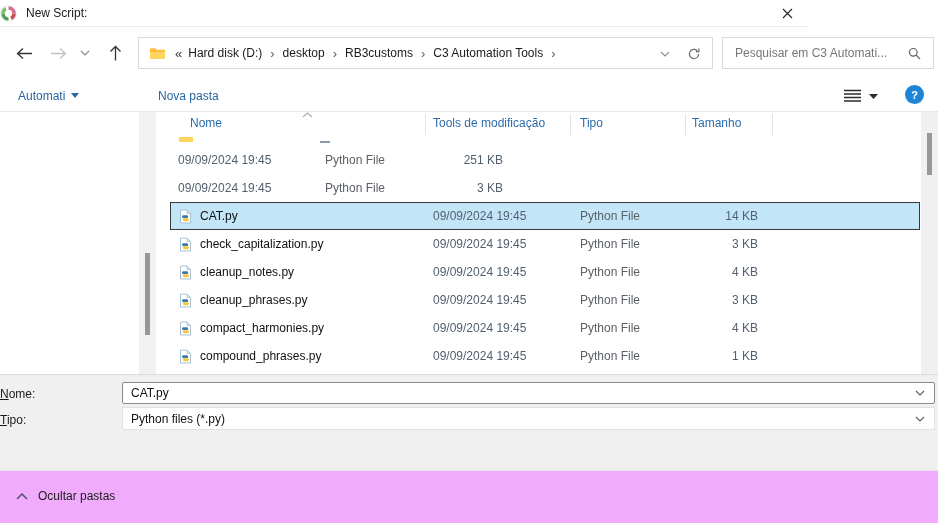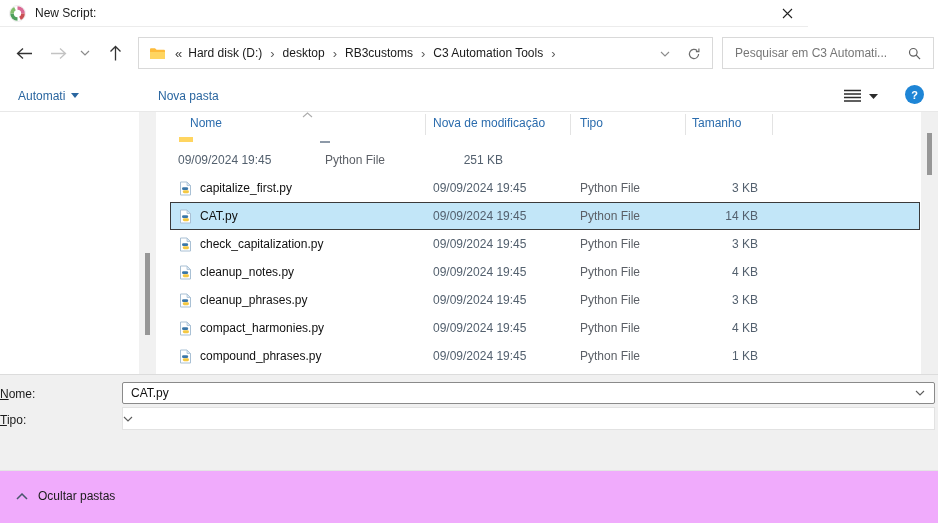--- a/index.html
+++ b/index.html
@@ -6,21 +6,21 @@
   html,body { width: 938px; height: 523px; }
   body {
     position: relative; overflow: hidden;
     font-family: "Liberation Sans", sans-serif;
     font-size: 12px; color: #1a1a1a; background: #fff;
   }
   svg { display:block; }
 
   
   .titlebar { position:absolute; top:0; left:0; width:808px; height:27px;
-    background:#fff; border-bottom:1px solid #ececec; display:flex; align-items:center; padding-left:9px; }
+    background:#fff; border-bottom:1px solid #ececec; display:flex; align-items:center; }
   .title-text { margin-left:9px; }
   .close-btn { position:absolute; right:8px; top:3px; width:26px; height:21px;
     display:flex; align-items:center; justify-content:center; background:transparent; border:none; cursor:pointer; }
 
   
   .navbtn { position:absolute; top:42px; background:transparent; border:none;
     display:flex; align-items:center; justify-content:center; cursor:pointer; }
   .addressbar { position:absolute; left:138px; top:37px; width:575px; height:32px;
     border:1px solid #d9d9d9; background:#fff; display:flex; align-items:center; padding-left:10px; }
   .crumb-overflow { margin:0 4px 0 9px; color:#3c3c3c; font-size:13px; }
@@ -239,21 +239,21 @@
   </div>
 
   <div class="list">
     <div class="lheader">
       <span class="sortcaret">
         <svg width="11" height="6" viewBox="0 0 11 6">
             <path d="M1 5l4.5-4L10 5" fill="none" stroke="#adadad" stroke-width="1.1"></path>
           </svg>
       </span>
       <button class="hcell h-name">Nome</button>
-      <button class="hcell h-date">Nova de modificação</button>
+      <button class="hcell h-date">Tools de modificação</button>
       <button class="hcell h-type">Tipo</button>
       <button class="hcell h-size">Tamanho</button>
       <span class="hsep" style="left:269px;"></span>
       <span class="hsep" style="left:414px;"></span>
       <span class="hsep" style="left:529px;"></span>
       <span class="hsep" style="left:616px;"></span>
     </div>
 
     <div class="clipped">
       <span class="sliver-icon">
@@ -267,31 +267,20 @@
 
     <div class="rows" id="rows">
   <div class="row">
     <div class="col date">09/09/2024 19:45</div>
     <div class="col type">Python File</div>
     <div class="col size">251 KB</div>
     <div class="col filler"></div>
   </div>
 
   <div class="row">
-    <div class="col name">
-      <span>
-        <svg width="15" height="15" viewBox="0 0 15 15">
-          <path d="M2.5 1h6.5l3.5 3.5V14h-10z" fill="#fff" stroke="#a9c0d4" stroke-width="1"></path>
-          <path d="M9 1l3.5 3.5H9z" fill="#dce9f5" stroke="#a9c0d4" stroke-width="0.8"></path>
-          <rect x="4" y="6.2" width="6.2" height="2.9" rx="1.45" fill="#3b77a8"></rect>
-          <rect x="4.8" y="9.3" width="6.2" height="2.9" rx="1.45" fill="#f4c842"></rect>
-        </svg>
-      </span>
-      <span class="fname">capitalize_first.py</span>
-    </div>
     <div class="col date">09/09/2024 19:45</div>
     <div class="col type">Python File</div>
     <div class="col size">3 KB</div>
     <div class="col filler"></div>
   </div>
 
   <div class="row selected">
     <div class="col name">
       <span>
         <svg width="15" height="15" viewBox="0 0 15 15">
@@ -412,20 +401,21 @@
     <input type="text" value="CAT.py" style="">
     <span class="combo-chev">
       <svg width="10" height="6" viewBox="0 0 10 6">
           <path d="M1 1l4 4 4-4" fill="none" stroke="#5c5c5c" stroke-width="1.1"></path>
         </svg>
     </span>
   </div>
 
   <label class="flabel type"><span class="accel">T</span><span>ipo:</span></label>
   <div class="fcombo type">
+    <span class="typeval">Python files (*.py)</span>
     <span class="combo-chev">
       <svg width="10" height="6" viewBox="0 0 10 6">
           <path d="M1 1l4 4 4-4" fill="none" stroke="#5c5c5c" stroke-width="1.1"></path>
         </svg>
     </span>
   </div>
 </div>
 
 <div class="footer">
   <button class="hidefolders">

